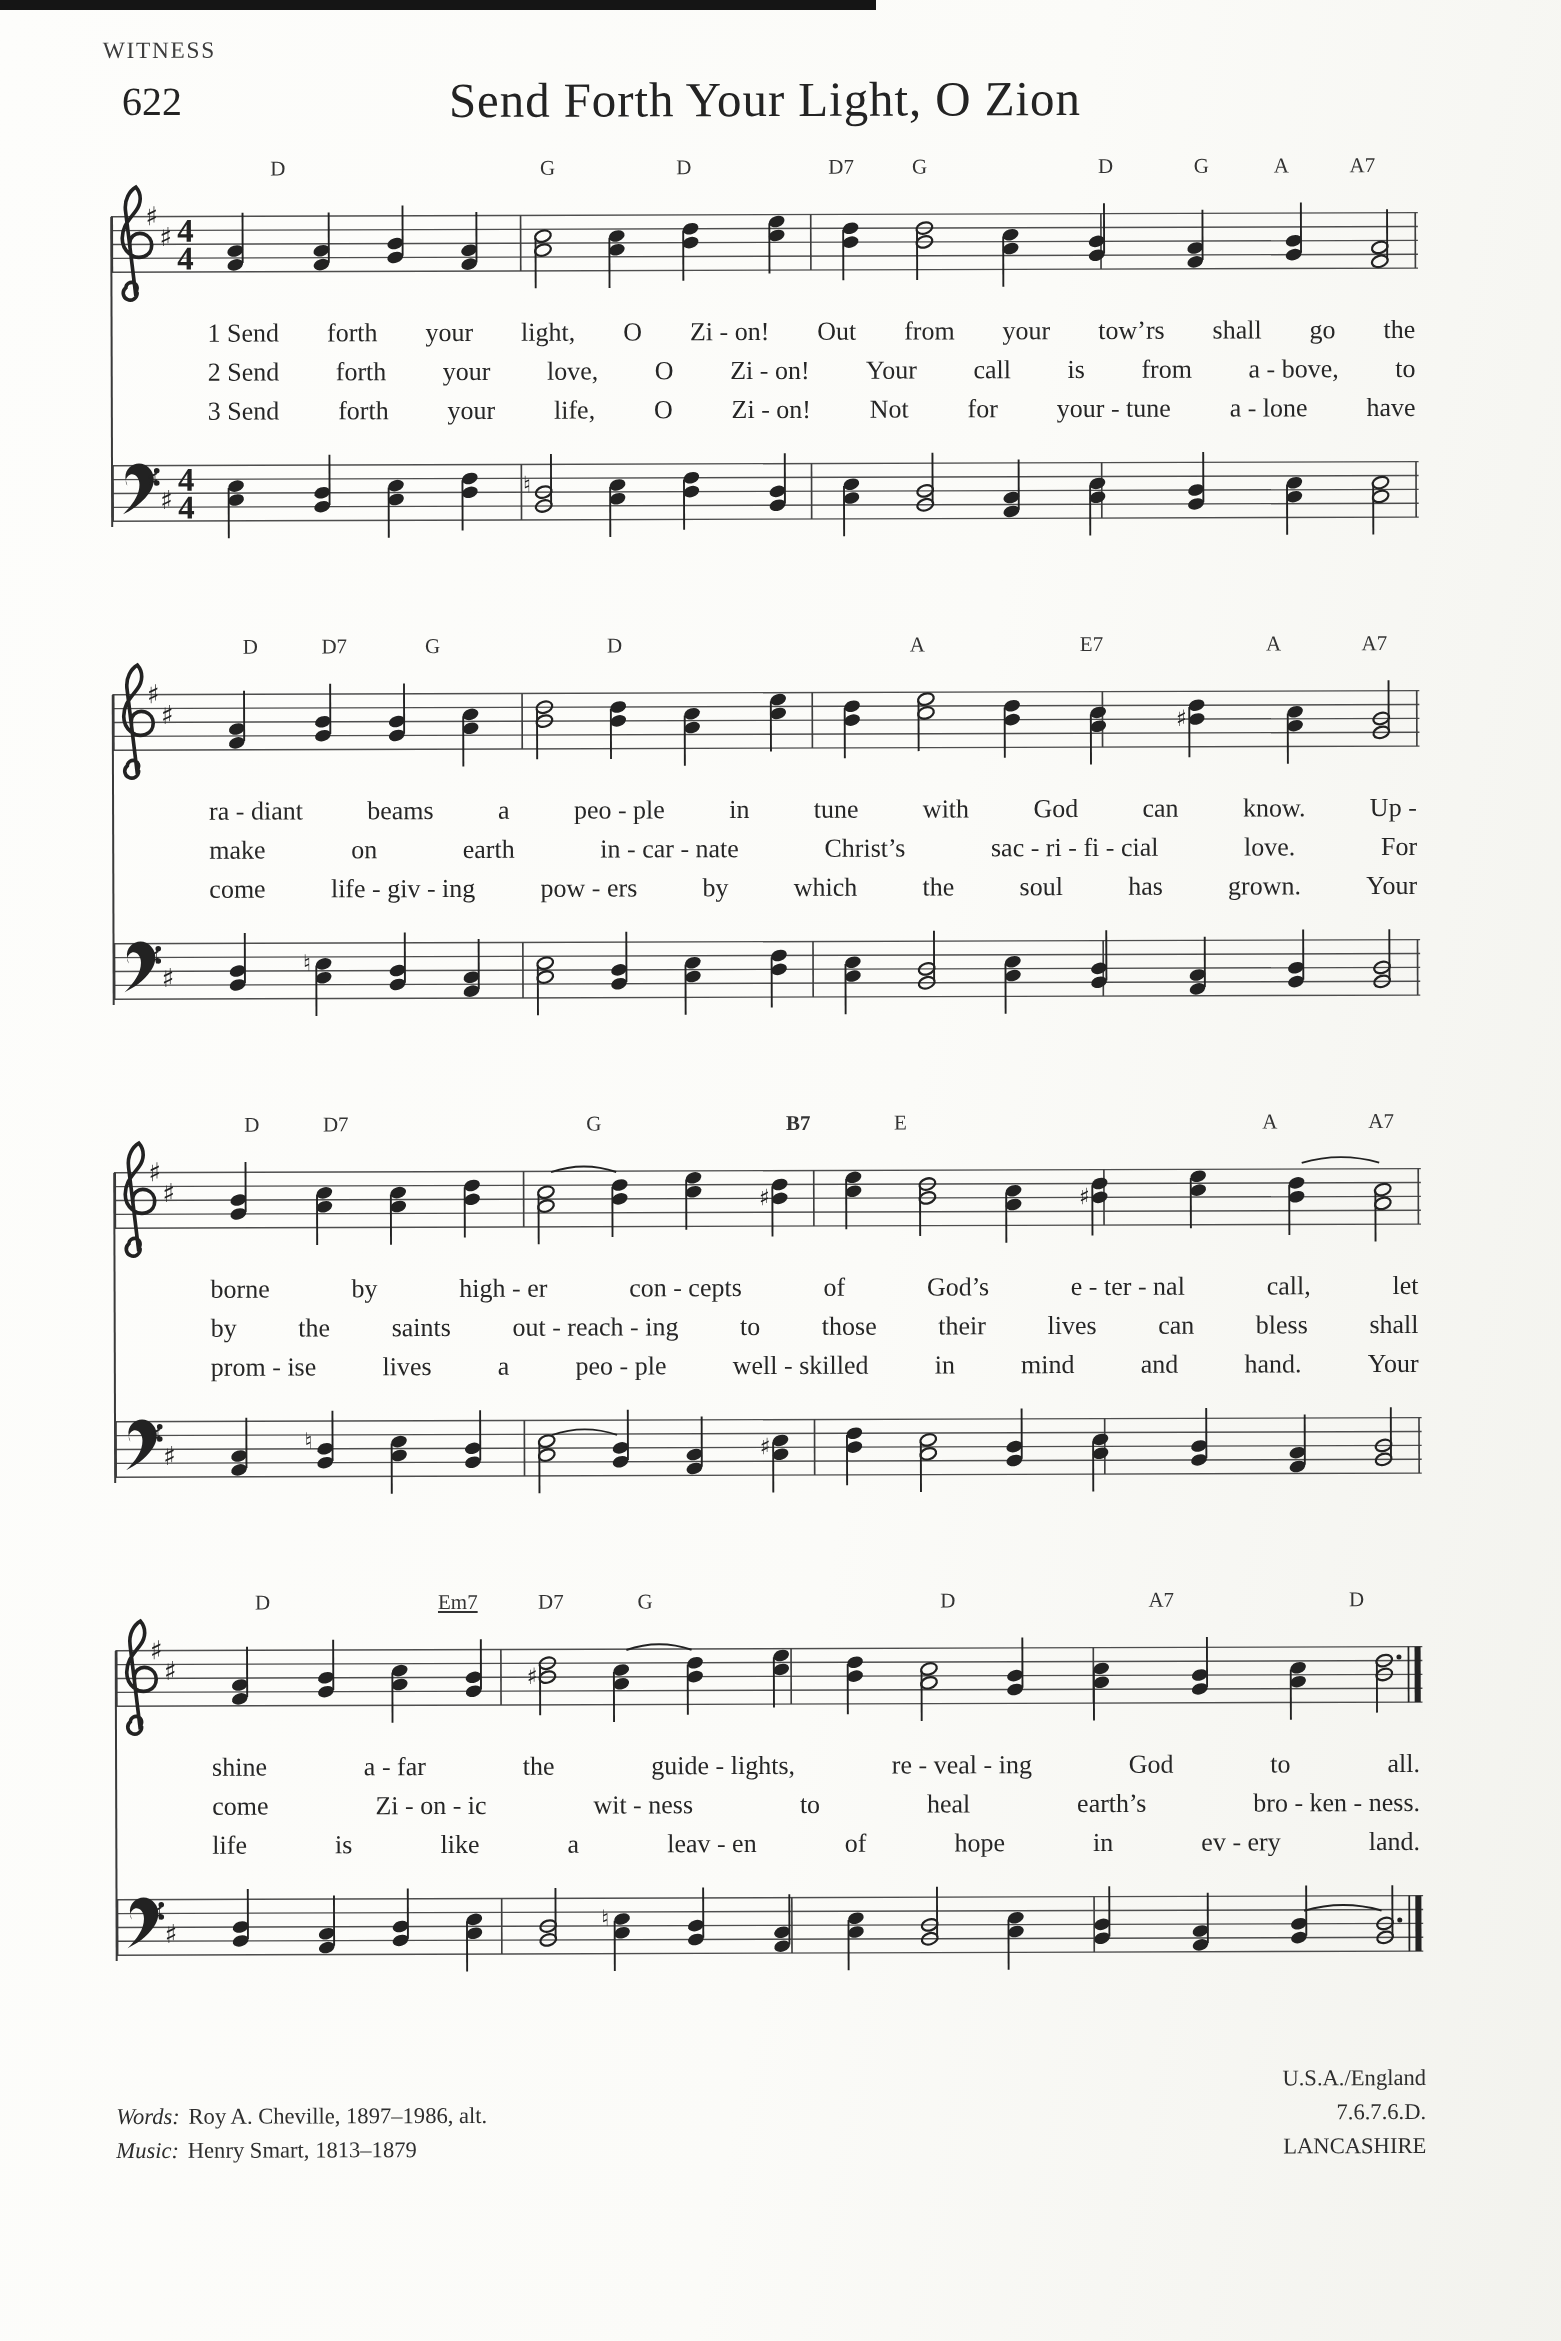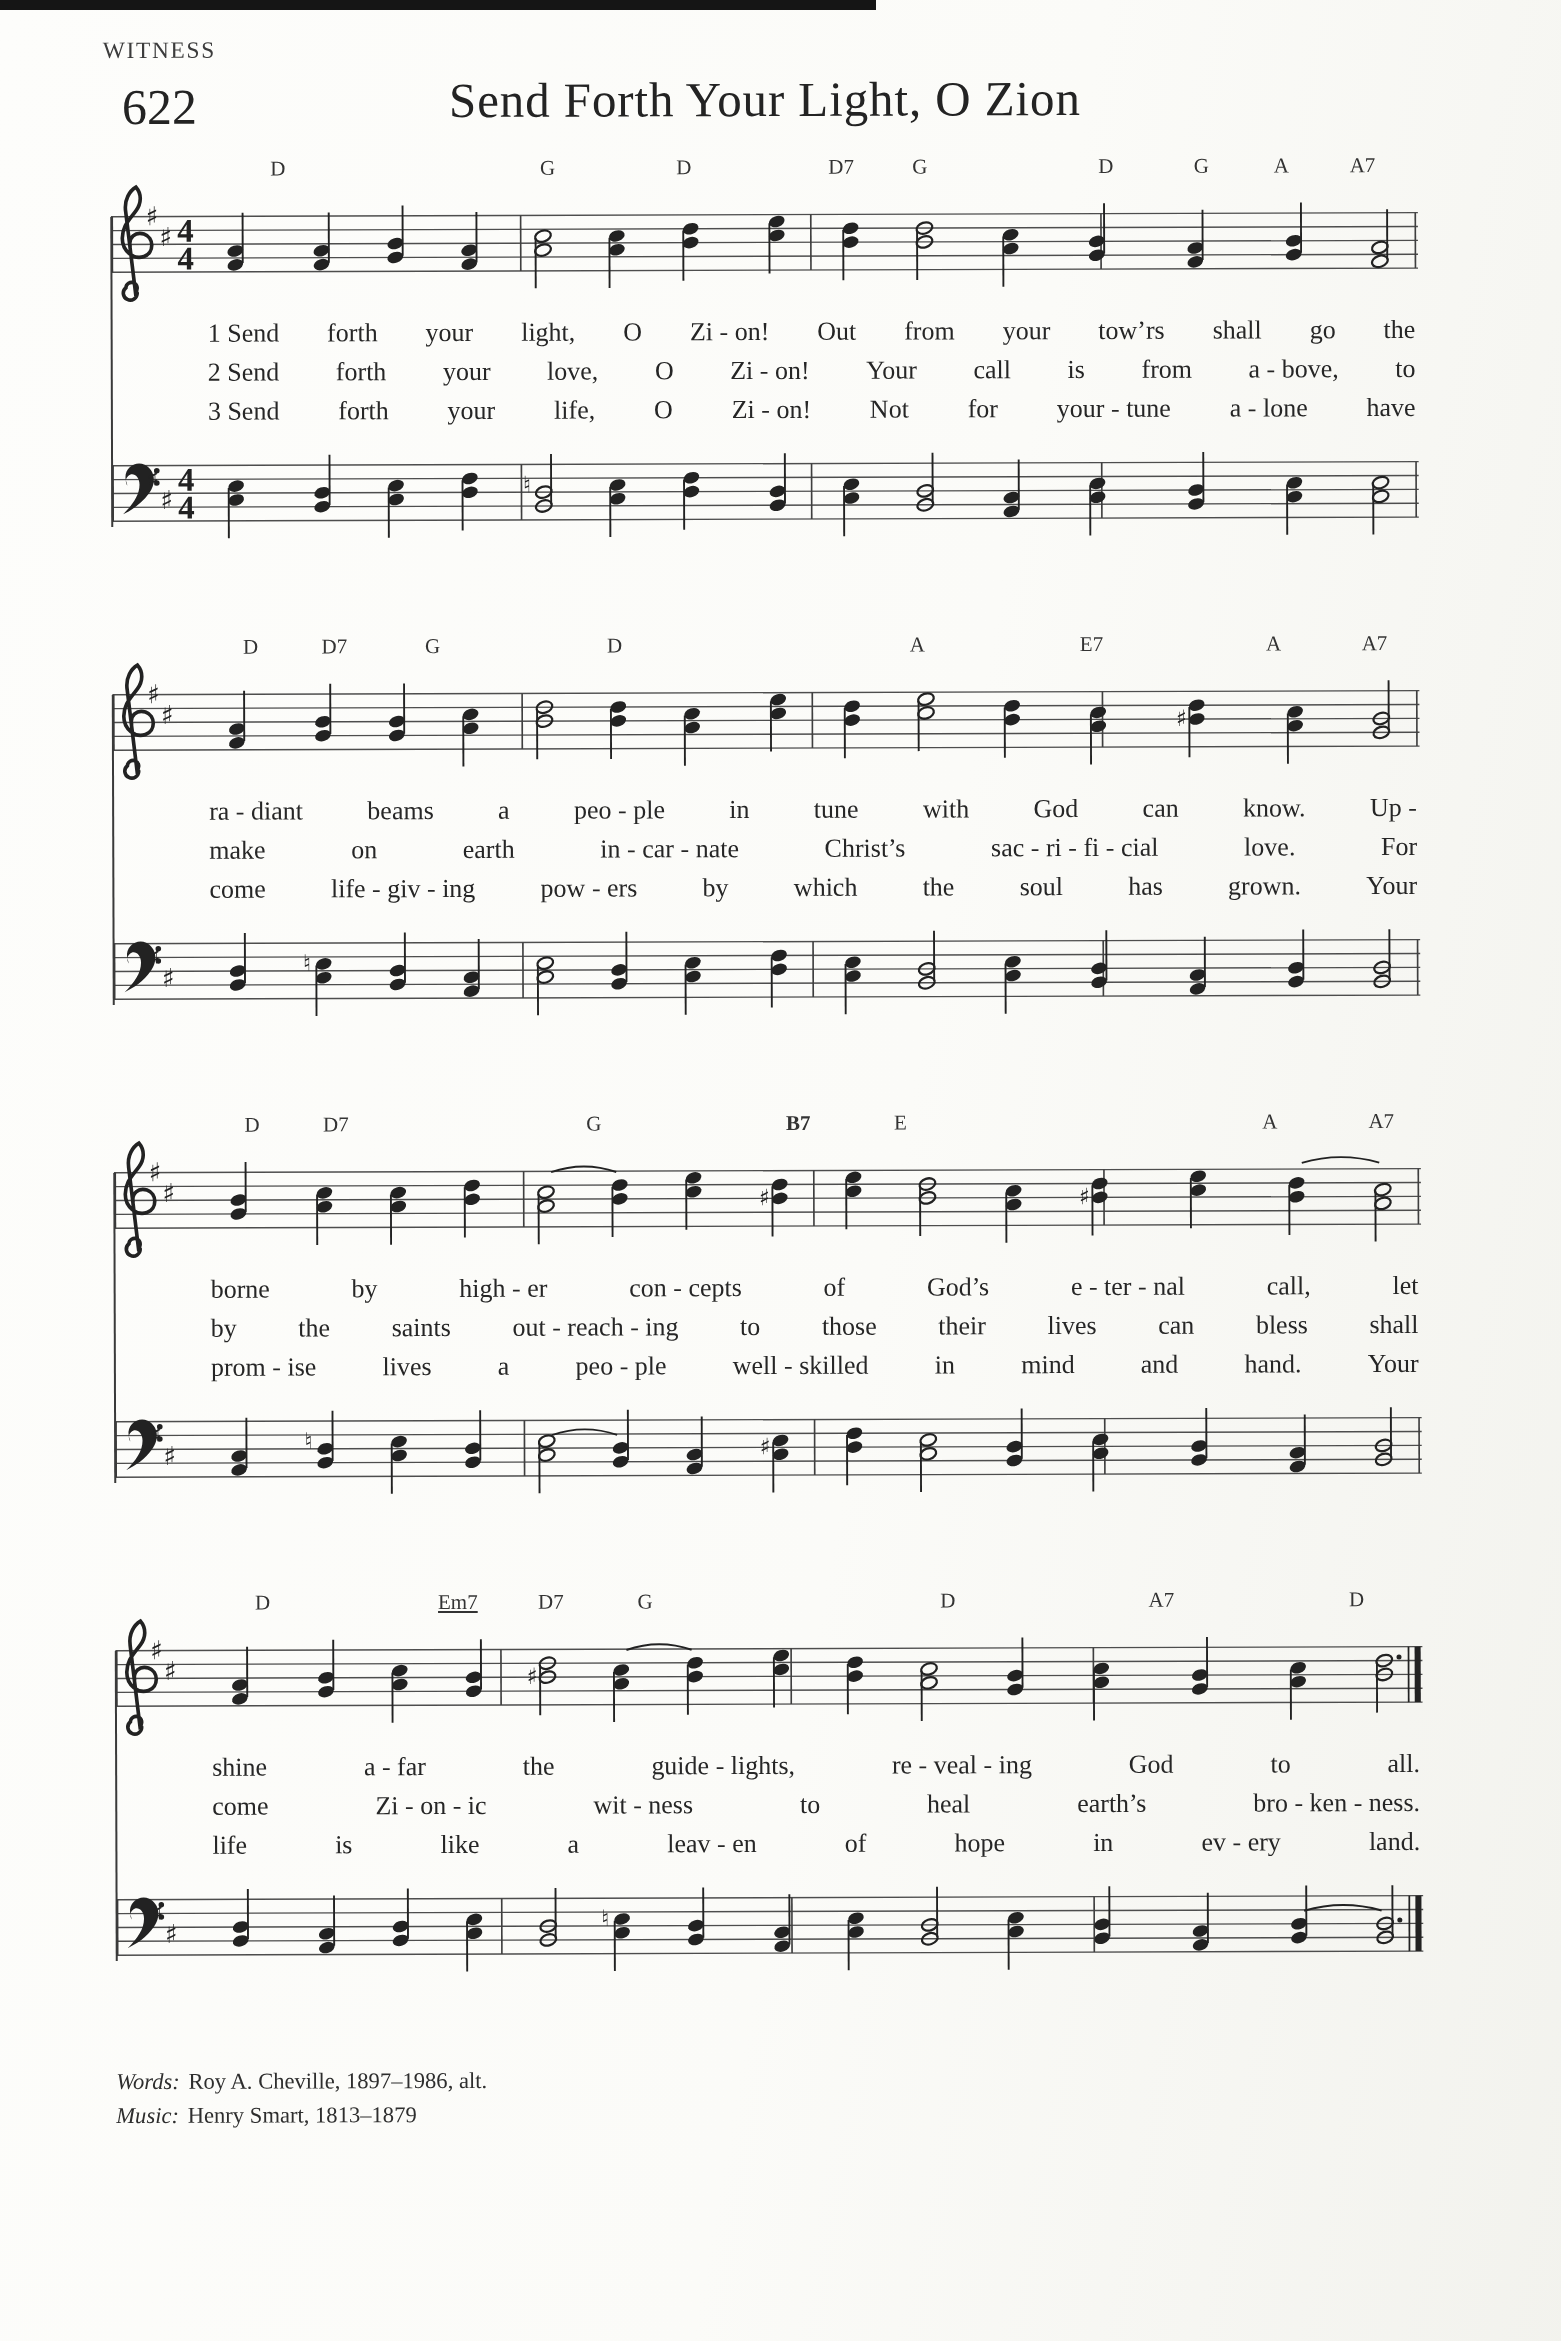--- a/index.html
+++ b/index.html
@@ -3,21 +3,21 @@
 <meta charset="utf-8">
 <style>
   html,body{margin:0;padding:0;background:#e8e8e4;}
   .page{position:relative;width:1561px;height:2342px;margin:0 auto;overflow:hidden;
         background:linear-gradient(100deg,#fdfdfb 0%,#fbfbf8 55%,#f2f2ed 100%);
         font-family:"Liberation Serif","DejaVu Serif",serif;color:#232323;padding-left:33px;}
   .artifact-top{position:absolute;top:0;left:0;width:876px;height:9.5px;background:#151515;}
   .content{position:absolute;left:113px;top:35px;width:1310px;transform:rotate(-0.18deg);}
   .category{font-size:23.4px;letter-spacing:1.7px;color:#3c3c3c;margin-left:-7px;}
   .title-row{position:relative;height:80px;margin-top:8.7px;}
-  .hymn-number{position:absolute;left:12px;top:5.2px;font-size:50px;}
+  .hymn-number{position:absolute;left:12px;top:5.2px;font-size:40px;}
   .hymn-title{display:block;text-align:center;font-size:49px;letter-spacing:0.9px;}
   .system{position:relative;height:416px;margin-bottom:62px;}
   .sys-line{position:absolute;left:0;top:64px;width:1.7px;height:310px;background:#3a3a3a;}
   .chords{position:relative;height:29.5px;font-size:21px;color:#333;}
   .chord{position:absolute;bottom:0;transform:translateX(-50%);white-space:pre;}
   svg.staff{display:block;width:1310px;height:130px;}
   .lyrics{padding:1.7px 5.2px 0 97px;}
   .lyric-line{display:flex;justify-content:space-between;font-size:26px;line-height:39px;
               white-space:pre;color:#262626;}
   .credits{display:flex;justify-content:space-between;align-items:flex-end;margin-top:19px;
@@ -618,16 +618,21 @@
             <path d="M1370.6,57 Q1415.3,44 1460,57" fill="none" stroke="#222" stroke-width="2.2"></path>
           </svg>
           <div class="sys-line"></div>
         </section>
       </div>
     <div class="credits">
       <div class="credits-left">
         <div><span class="lbl">Words:</span><span>Roy A. Cheville, 1897–1986, alt.</span></div>
         <div><span class="lbl">Music:</span><span>Henry Smart, 1813–1879</span></div>
       </div>
+      <div class="credits-right">
+        <div>U.S.A./England</div>
+        <div>7.6.7.6.D.</div>
+        <div>LANCASHIRE</div>
+      </div>
     </div>
   </div>
 </div>
 
 
 </body></html>

